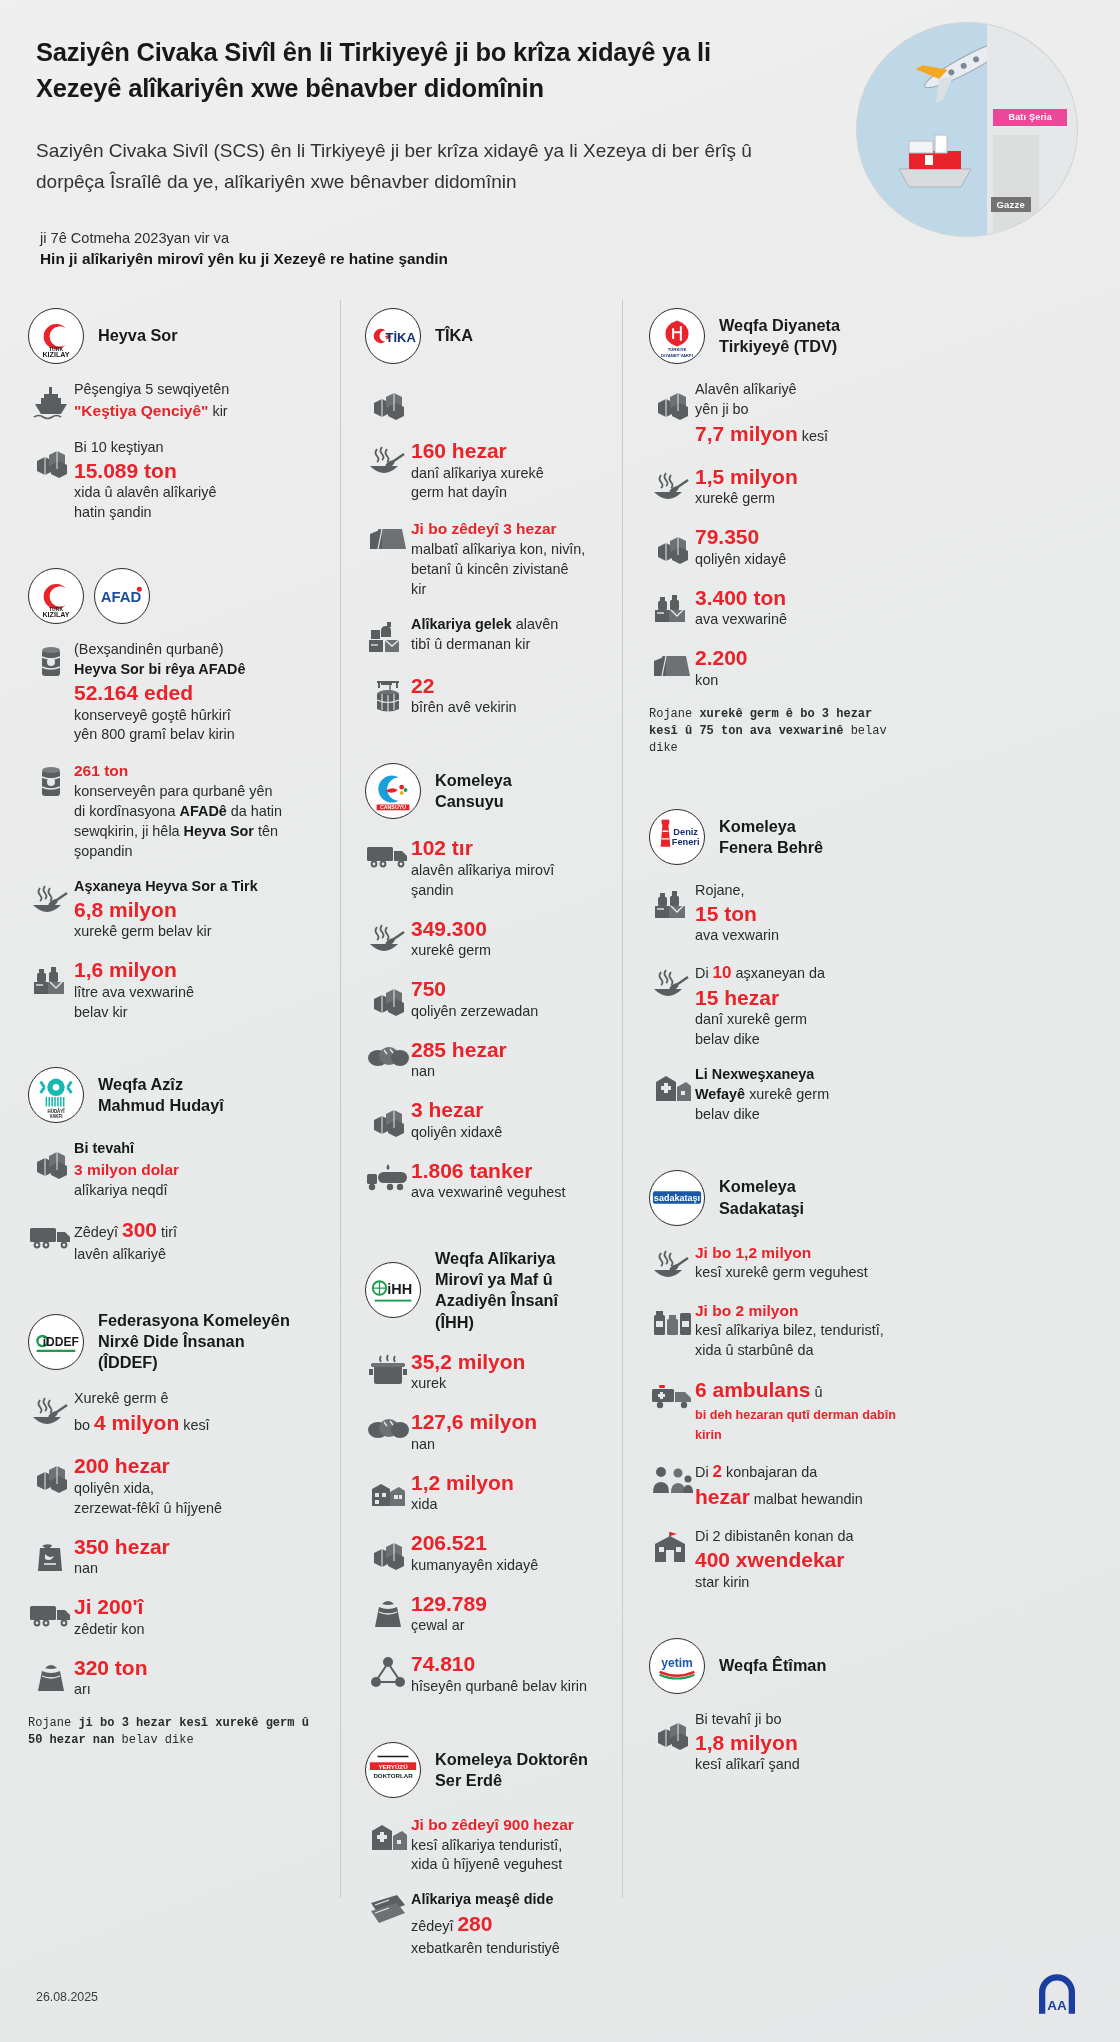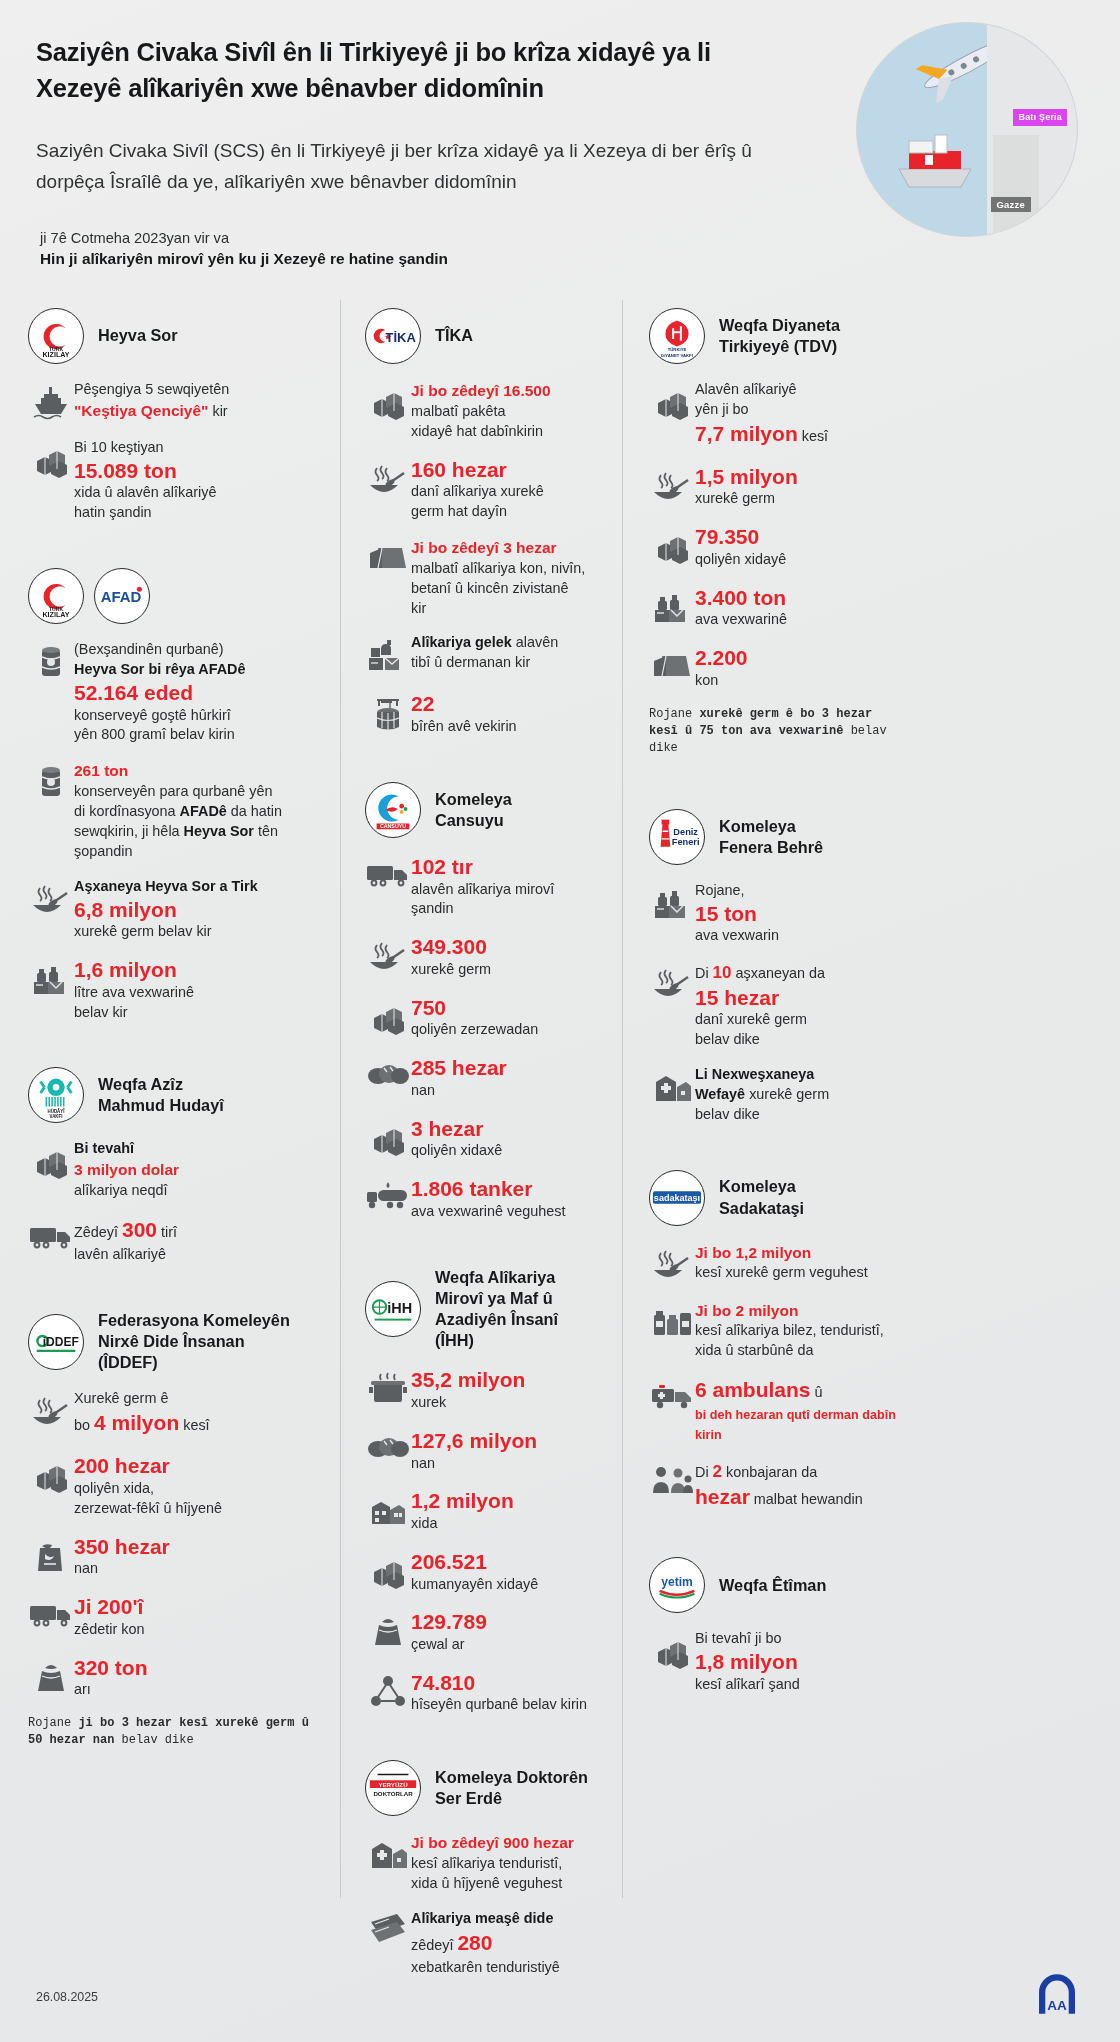--- a/index.html
+++ b/index.html
@@ -39,22 +39,22 @@
   }
   .land {
     position:absolute; right:-6px; top:0; width: 96px; height: 215px;
     background: #e6e7e8;
   }
   .land2 {
     position:absolute; right:38px; top:112px; width: 46px; height: 103px;
     background: #dcdddd;
   }
   .badge {
-    position:absolute; background:#d946ef; color:#fff; font-size:9px;
-    font-weight:bold; line-height:1.18; padding:3px 5px; text-align:center;
+    position:absolute; background:#ec4899; color:#fff; font-size:9px;
+    font-weight:bold; line-height:1.18; padding:3px 15px; text-align:center;
     letter-spacing:.2px;
   }
   .badge.gaz { background:#737373; right:46px; bottom:24px; padding:2px 6px; font-size:9.5px;}
   .badge.bati { right:10px; top:86px; }
 
   
   .cols { display: flex; padding: 0 28px; height: 1598px; }
   .col { position: relative; }
   .col.c1 { width: 312px; padding-right: 20px; }
   .col.c2 { width: 258px; padding-left: 24px; border-left: 1px solid #c9cacb; }
@@ -451,25 +451,20 @@
         <div class="row">
           <div class="ico">
             <svg width="40" height="40" viewBox="0 0 40 40">
               <path d="M6 20 L14 16 L22 20 L22 30 L14 34 L6 30 Z" fill="#5b5e60"></path>
               <path d="M18 14 L26 10 L34 14 L34 24 L26 28 L18 24 Z" fill="#6e7173"></path>
               <path d="M20 24 L28 20 L36 24 L36 33 L28 37 L20 33 Z" fill="#5b5e60"></path>
               <path d="M14 16 L14 34" stroke="#e6e7e8" stroke-width="1"></path>
               <path d="M26 10 L26 28" stroke="#e6e7e8" stroke-width="1"></path>
             </svg>
           </div>
-          <div class="txt">
-            <div><span class="red-sm">Ji bo zêdeyî 16.500</span></div>
-            <div>malbatî pakêta</div>
-            <div>xidayê hat dabînkirin</div>
-          </div>
         </div>
         <div class="row">
           <div class="ico">
             <svg width="44" height="40" viewBox="0 0 44 40">
               <path d="M11 8 q-3 4 0 7 q3 4 0 6" stroke="#5b5e60" stroke-width="1.8" fill="none"></path>
               <path d="M16 6 q-3 4 0 7 q3 4 0 6" stroke="#5b5e60" stroke-width="1.8" fill="none"></path>
               <path d="M21 8 q-3 4 0 7 q3 4 0 6" stroke="#5b5e60" stroke-width="1.8" fill="none"></path>
               <path d="M4 25 q14 14 28 0 Z" fill="#5b5e60"></path>
               <path d="M22 24 L38 13" stroke="#5b5e60" stroke-width="2.4"></path>
               <ellipse cx="24" cy="23" rx="5" ry="2.6" fill="#5b5e60" transform="rotate(-35 24 23)"></ellipse>
@@ -1075,20 +1070,39 @@
               <path d="M21 30 q0 -10 7 -10 q7 0 7 10 Z" fill="#6e7173"></path>
               <circle cx="38" cy="16" r="3.5" fill="#5b5e60"></circle>
               <path d="M33 30 q0 -8 5 -8 q5 0 5 8 Z" fill="#5b5e60"></path>
             </svg>
           </div>
           <div class="txt">
             <div>Di <span class="big-in" style="font-size:17px">2</span> konbajaran da</div>
             <div><span class="big-in">hezar</span> malbat hewandin</div>
           </div>
         </div>
+        <div class="row">
+          <div class="ico">
+            <svg width="44" height="36" viewBox="0 0 44 36">
+              <path d="M5 32 L5 14 L20 6 L35 14 L35 32 Z" fill="#5b5e60"></path>
+              <rect x="16" y="20" width="8" height="12" fill="#e6e7e8"></rect>
+              <rect x="9" y="17" width="5" height="5" fill="#e6e7e8"></rect>
+              <rect x="26" y="17" width="5" height="5" fill="#e6e7e8"></rect>
+              <path d="M20 2 L20 7" stroke="#5b5e60" stroke-width="1.6"></path>
+              <path d="M20 2 L27 4 L20 6 Z" fill="#e8232a"></path>
+            </svg>
+          </div>
+          <div class="txt">
+            <div>Di 2 dibistanên konan da</div>
+            <div>
+              <span class="big">400 xwendekar</span>
+            </div>
+            <div>star kirin</div>
+          </div>
+        </div>
         <div class="gap-md"></div>
         <div class="org">
           <div class="logo">
             <svg viewBox="0 0 56 56" width="54" height="54">
               <circle cx="28" cy="28" r="27" fill="#fff"></circle>
               <text x="28" y="29" font-size="12.5" font-weight="bold" fill="#1a58a8" text-anchor="middle" font-family="Liberation Sans, sans-serif">yetim</text>
               <path d="M10 34 q18 8 36 0" stroke="#e8232a" stroke-width="2.6" fill="none"></path>
               <path d="M10 37 q18 8 36 0" stroke="#1c9c52" stroke-width="2.2" fill="none"></path>
             </svg>
           </div>

